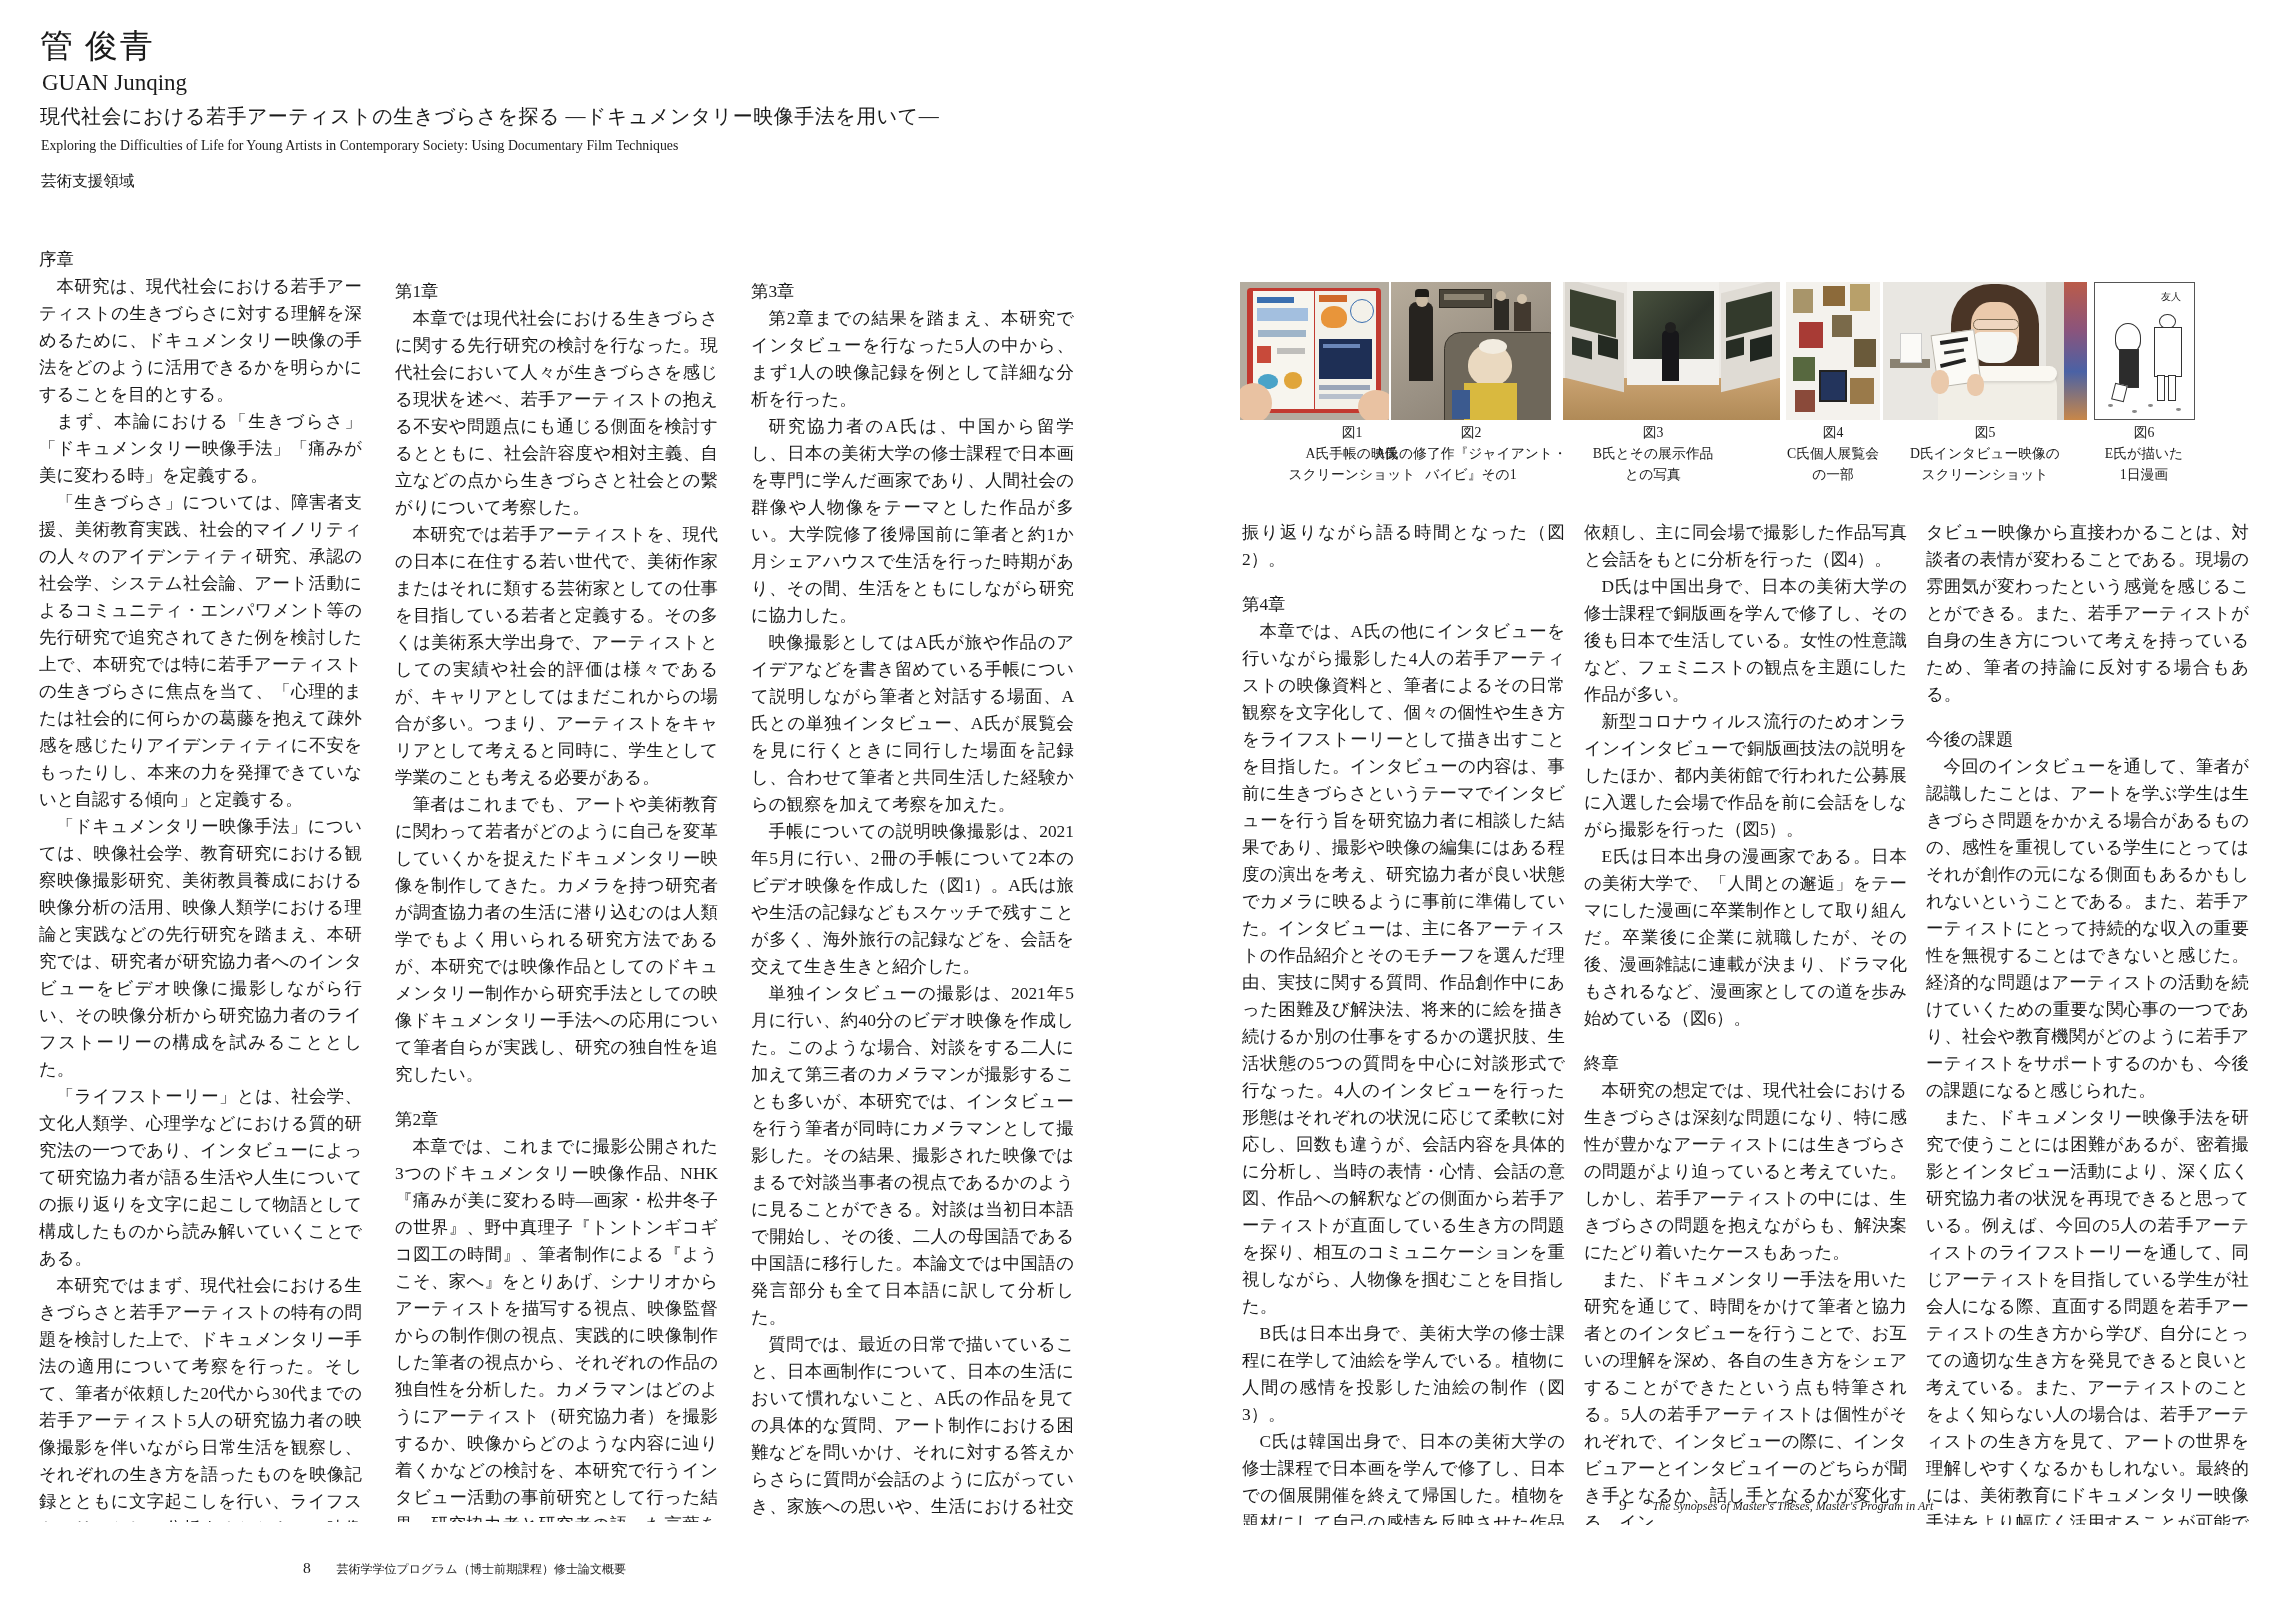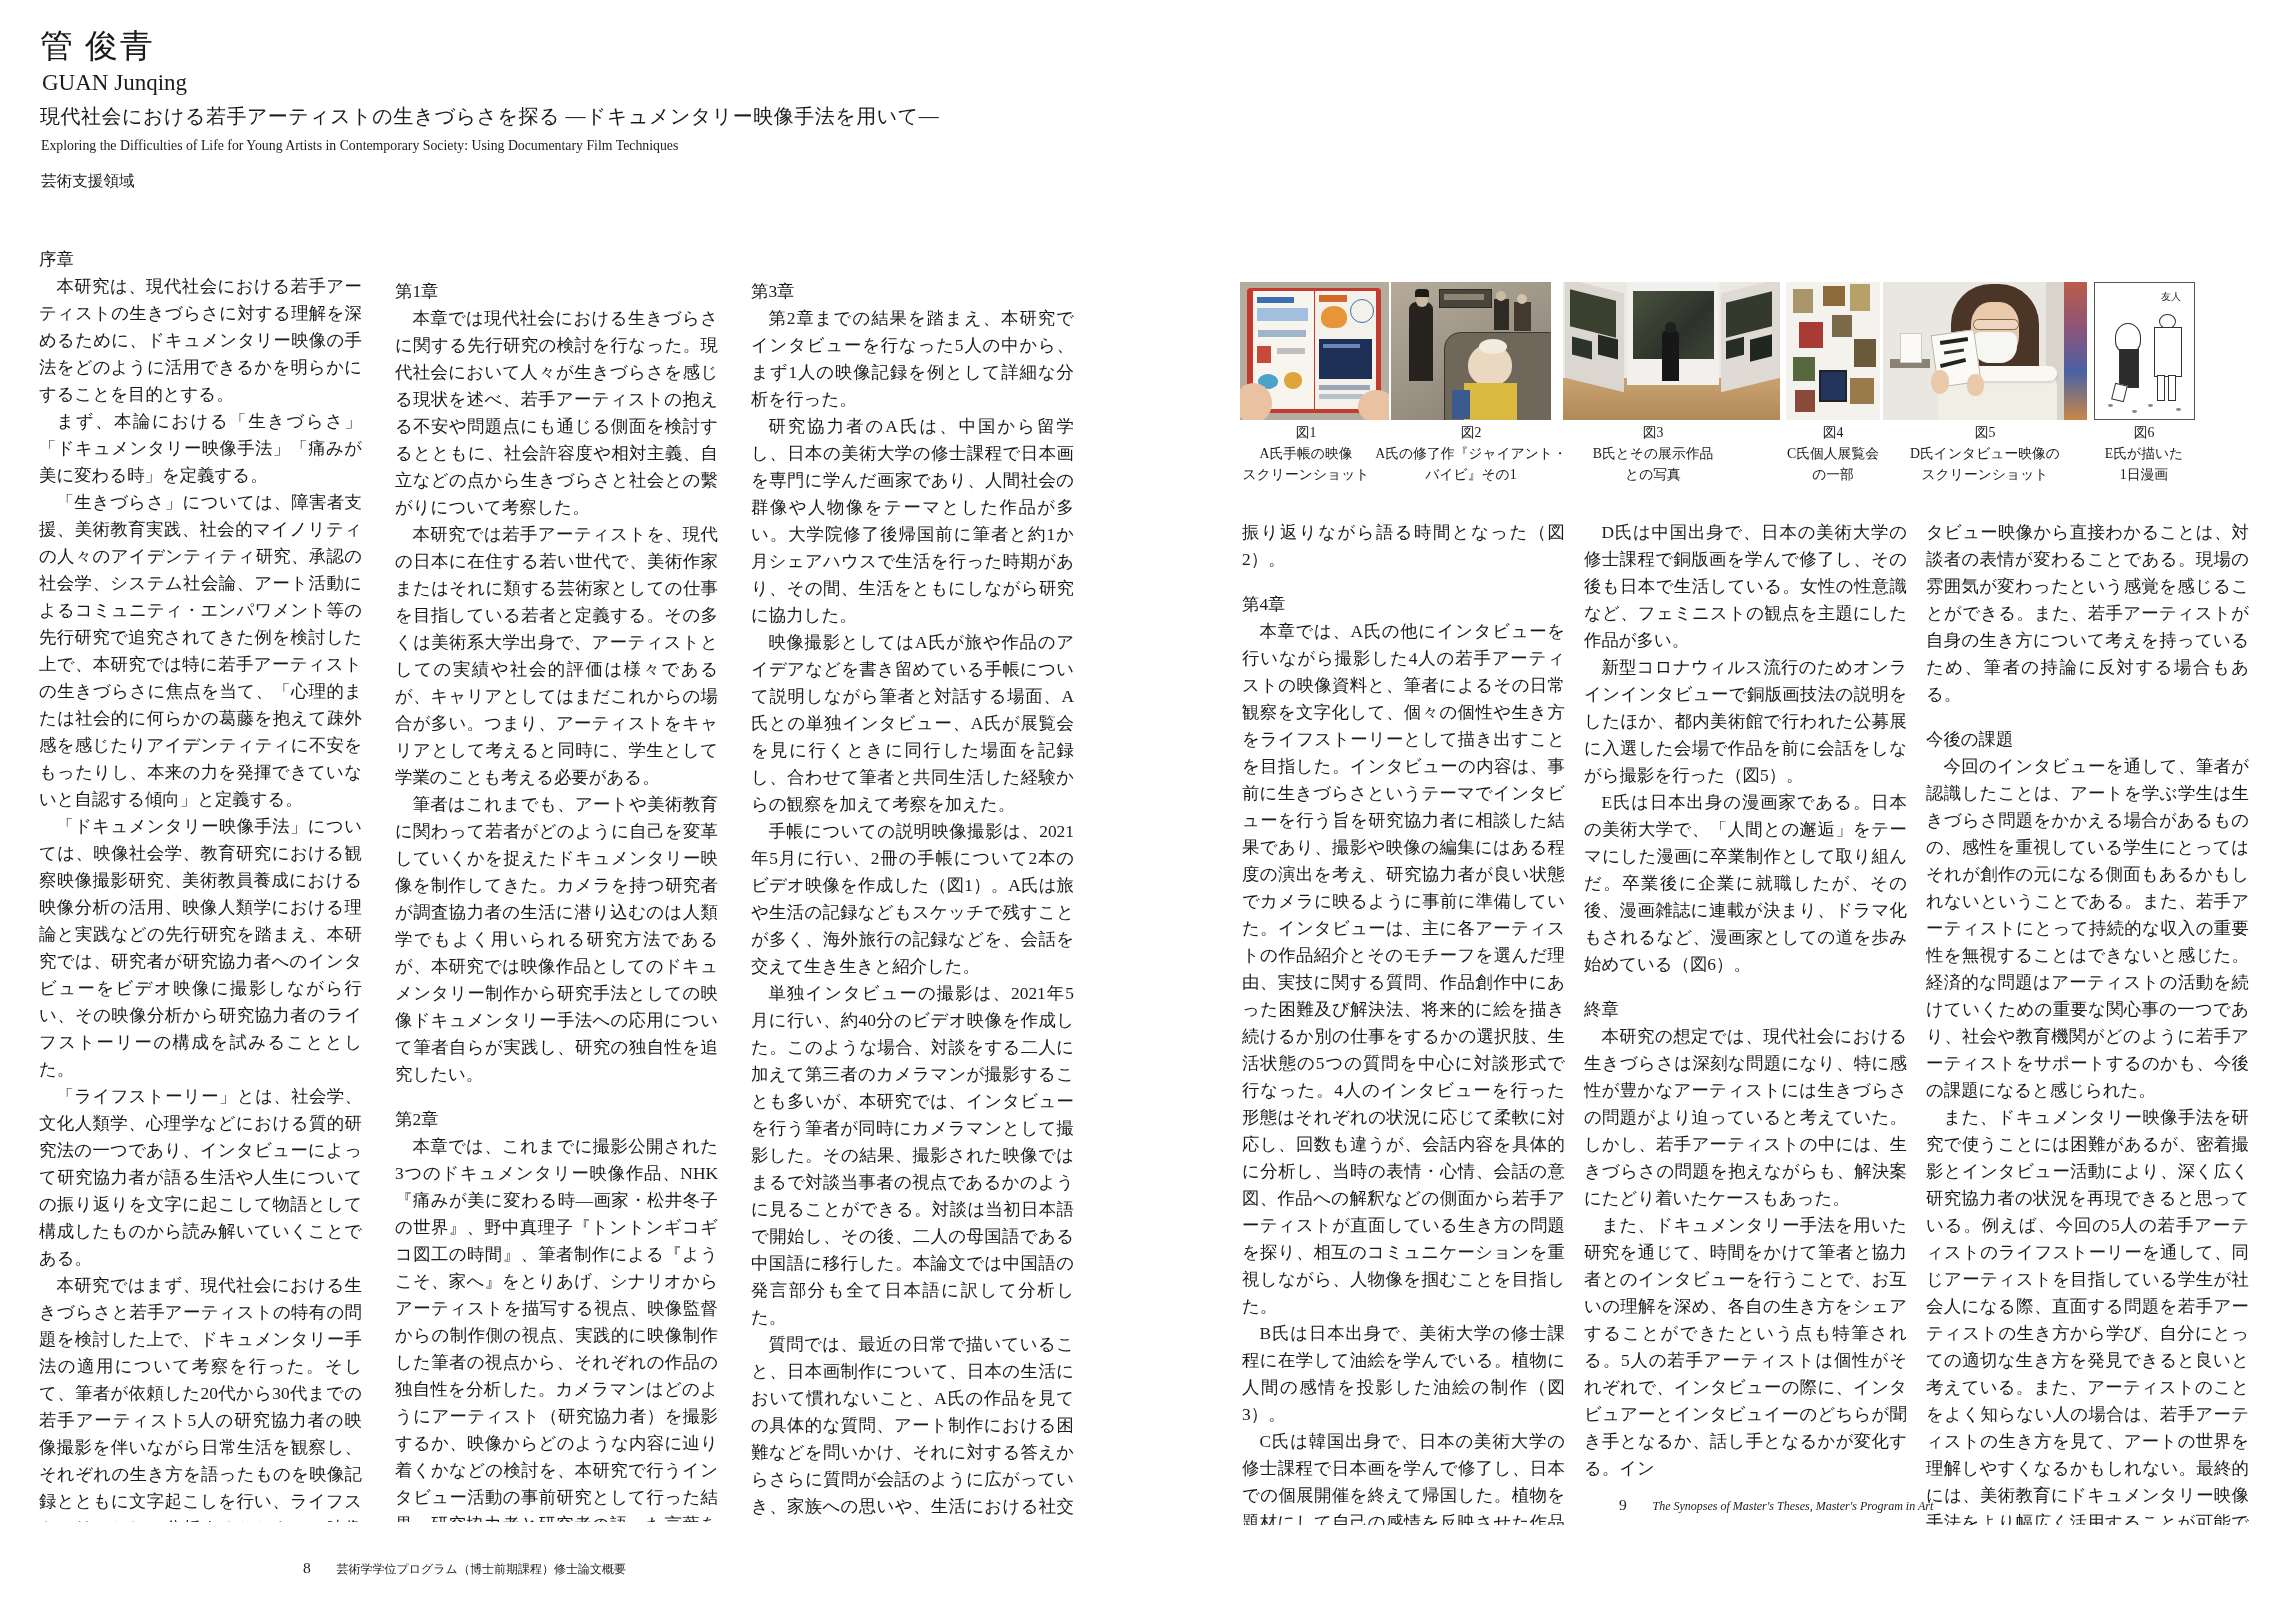--- a/index.html
+++ b/index.html
@@ -159,21 +159,21 @@
   <div class="ph" style="left:64px;top:31px;width:14.7px;height:13px;border:1.8px solid #333;border-radius:50%;background:#fff;"></div>
   <div class="ph" style="left:59px;top:44px;width:26px;height:48px;border:1.8px solid #333;background:#fff;"></div>
   <div class="ph" style="left:62px;top:92px;width:6.4px;height:24px;border:1.8px solid #333;background:#fff;"></div>
   <div class="ph" style="left:73px;top:92px;width:6.4px;height:24px;border:1.8px solid #333;background:#fff;"></div>
   <div class="ph" style="left:13px;top:121px;width:4.6px;height:2.8px;background:#888;border-radius:50%;"></div>
   <div class="ph" style="left:37px;top:127px;width:4.6px;height:2.8px;background:#888;border-radius:50%;"></div>
   <div class="ph" style="left:53px;top:121px;width:4.6px;height:2.8px;background:#888;border-radius:50%;"></div>
   <div class="ph" style="left:81px;top:125px;width:4.6px;height:2.8px;background:#888;border-radius:50%;"></div>
 </div>
 
-<div class="cap" style="left:1306px;">
+<div class="cap" style="left:1352px;">
     <div>図1</div>
     <div>A氏手帳の映像</div>
     <div>スクリーンショット</div>
   </div>
 <div class="cap" style="left:1471px;">
     <div>図2</div>
     <div>A氏の修了作『ジャイアント・</div>
     <div>バイビ』その1</div>
   </div>
 <div class="cap" style="left:1653px;">
@@ -198,20 +198,21 @@
   </div>
 
 <div class="col" style="left:1242px;top:519px;height:1006px;">
     <div class="blk c">振り返りながら語る時間となった（図2）。</div>
     <div class="blk hg">第4章</div>
     <div class="blk p">本章では、A氏の他にインタビューを行いながら撮影した4人の若手アーティストの映像資料と、筆者によるその日常観察を文字化して、個々の個性や生き方をライフストーリーとして描き出すことを目指した。インタビューの内容は、事前に生きづらさというテーマでインタビューを行う旨を研究協力者に相談した結果であり、撮影や映像の編集にはある程度の演出を考え、研究協力者が良い状態でカメラに映るように事前に準備していた。インタビューは、主に各アーティストの作品紹介とそのモチーフを選んだ理由、実技に関する質問、作品創作中にあった困難及び解決法、将来的に絵を描き続けるか別の仕事をするかの選択肢、生活状態の5つの質問を中心に対談形式で行なった。4人のインタビューを行った形態はそれぞれの状況に応じて柔軟に対応し、回数も違うが、会話内容を具体的に分析し、当時の表情・心情、会話の意図、作品への解釈などの側面から若手アーティストが直面している生き方の問題を探り、相互のコミュニケーションを重視しながら、人物像を掴むことを目指した。</div>
     <div class="blk p">B氏は日本出身で、美術大学の修士課程に在学して油絵を学んでいる。植物に人間の感情を投影した油絵の制作（図3）。</div>
     <div class="blk p">C氏は韓国出身で、日本の美術大学の修士課程で日本画を学んで修了し、日本での個展開催を終えて帰国した。植物を題材にして自己の感情を反映させた作品が多い。A氏と筆者がインタビューの過程でともに訪れた個展会場で研究協力を</div>
   </div>
 <div class="col" style="left:1584px;top:519px;height:1006px;">
+    <div class="blk c">依頼し、主に同会場で撮影した作品写真と会話をもとに分析を行った（図4）。</div>
     <div class="blk p">D氏は中国出身で、日本の美術大学の修士課程で銅版画を学んで修了し、その後も日本で生活している。女性の性意識など、フェミニストの観点を主題にした作品が多い。</div>
     <div class="blk p">新型コロナウィルス流行のためオンラインインタビューで銅版画技法の説明をしたほか、都内美術館で行われた公募展に入選した会場で作品を前に会話をしながら撮影を行った（図5）。</div>
     <div class="blk p">E氏は日本出身の漫画家である。日本の美術大学で、「人間との邂逅」をテーマにした漫画に卒業制作として取り組んだ。卒業後に企業に就職したが、その後、漫画雑誌に連載が決まり、ドラマ化もされるなど、漫画家としての道を歩み始めている（図6）。</div>
     <div class="blk hg">終章</div>
     <div class="blk p">本研究の想定では、現代社会における生きづらさは深刻な問題になり、特に感性が豊かなアーティストには生きづらさの問題がより迫っていると考えていた。しかし、若手アーティストの中には、生きづらさの問題を抱えながらも、解決案にたどり着いたケースもあった。</div>
     <div class="blk p">また、ドキュメンタリー手法を用いた研究を通じて、時間をかけて筆者と協力者とのインタビューを行うことで、お互いの理解を深め、各自の生き方をシェアすることができたという点も特筆される。5人の若手アーティストは個性がそれぞれで、インタビューの際に、インタビュアーとインタビュイーのどちらが聞き手となるか、話し手となるかが変化する。イン</div>
   </div>
 <div class="col" style="left:1926px;top:519px;height:1006px;">
     <div class="blk c">タビュー映像から直接わかることは、対談者の表情が変わることである。現場の雰囲気が変わったという感覚を感じることができる。また、若手アーティストが自身の生き方について考えを持っているため、筆者の持論に反対する場合もある。</div>
     <div class="blk hg2">今後の課題</div>

